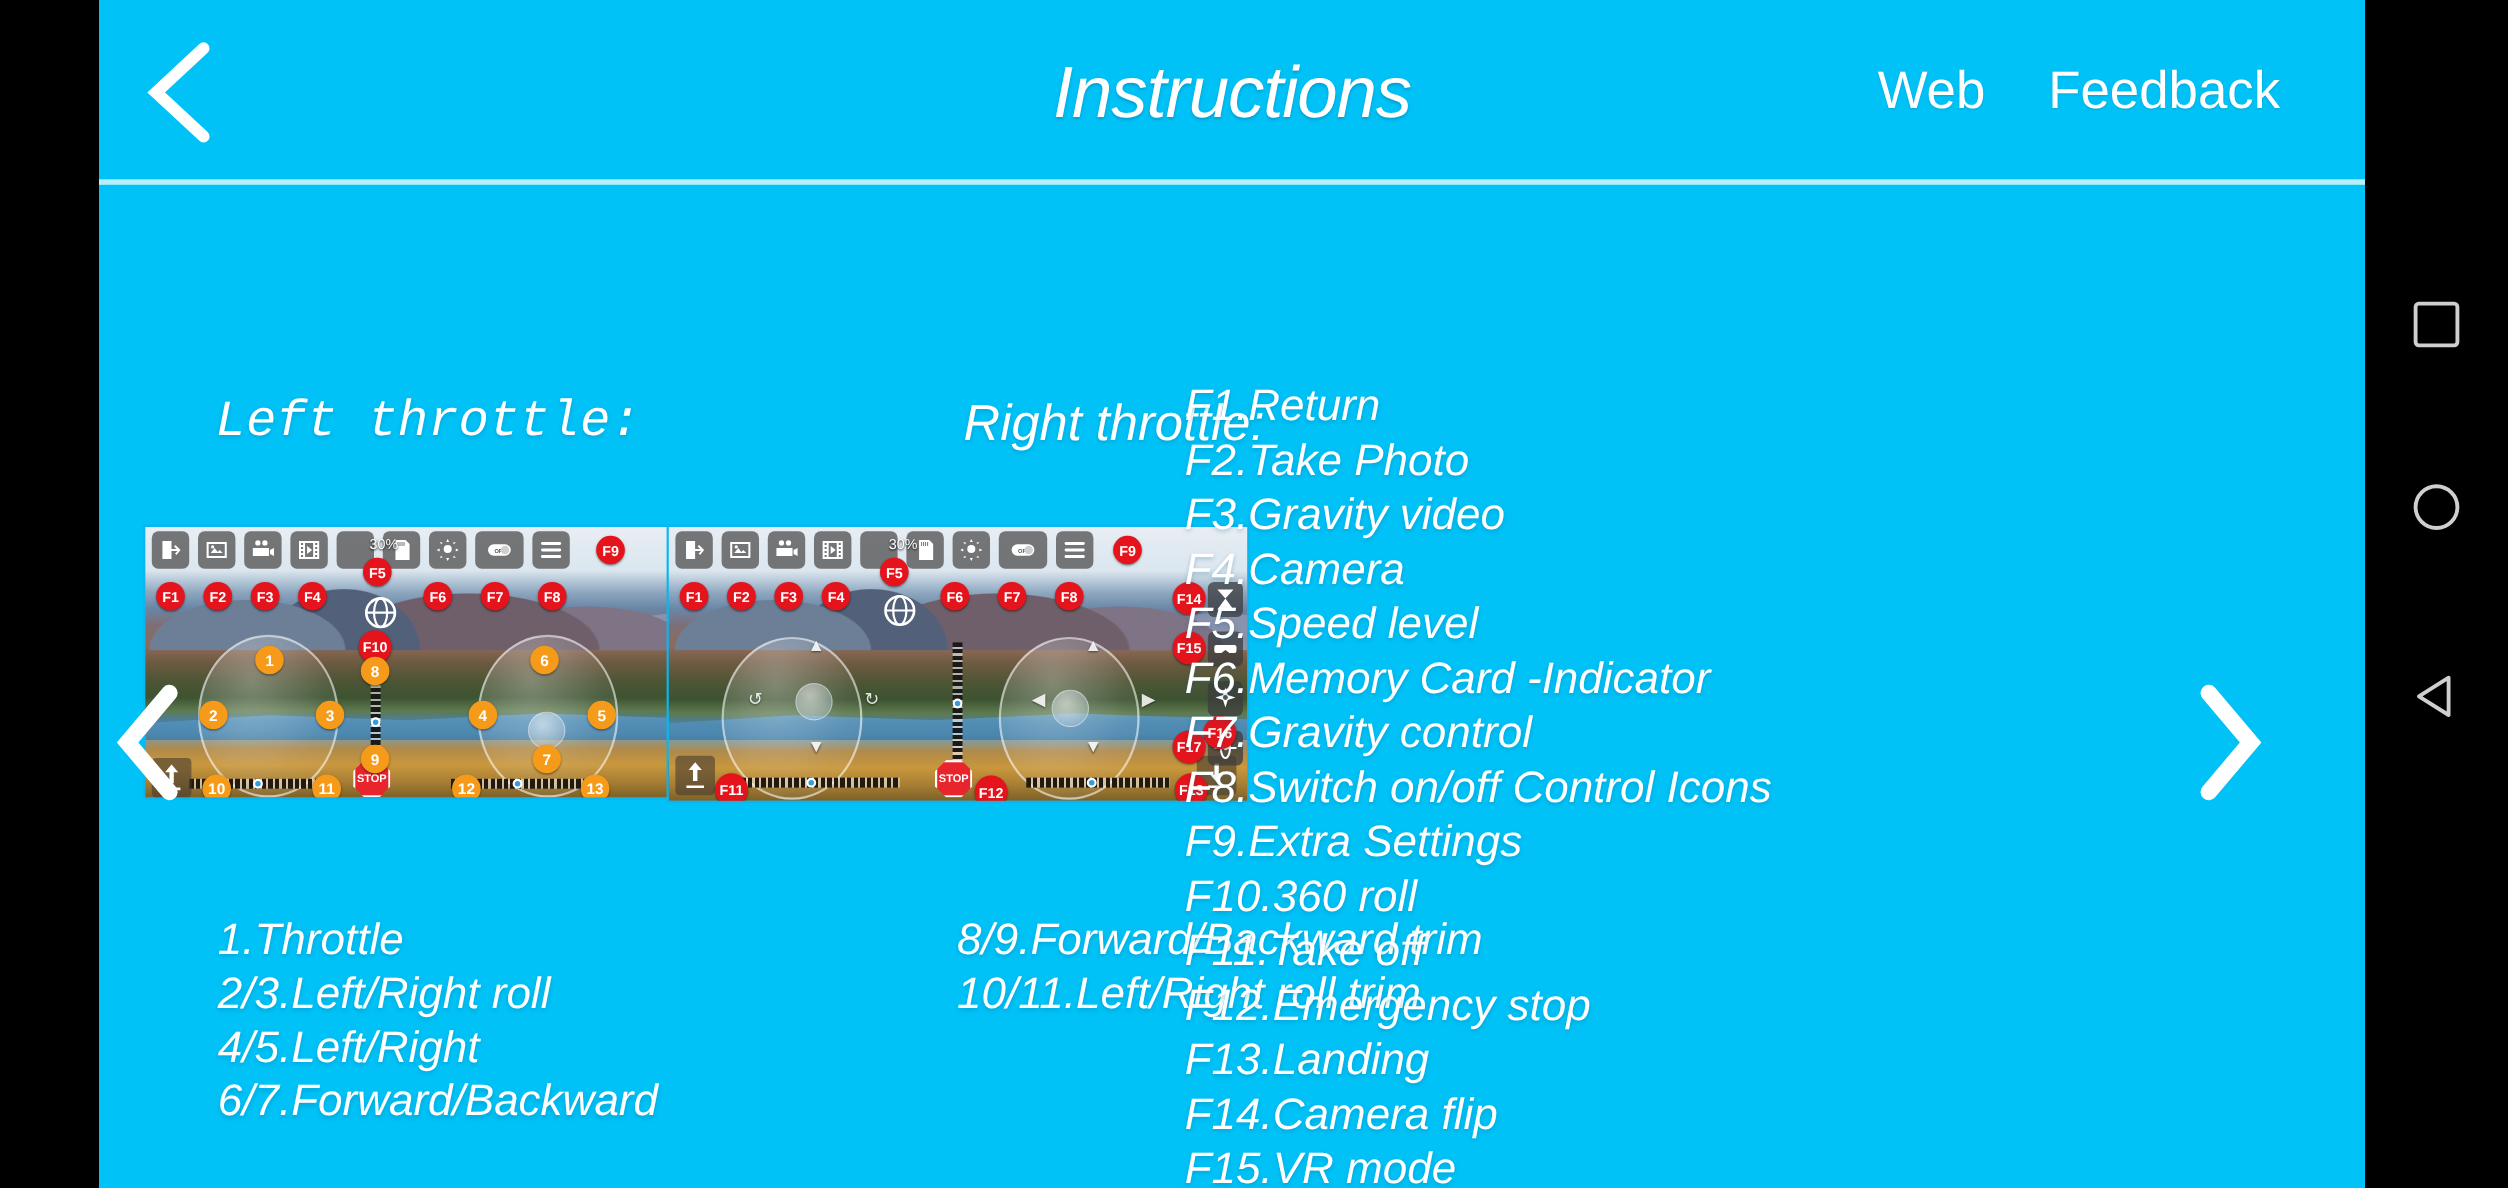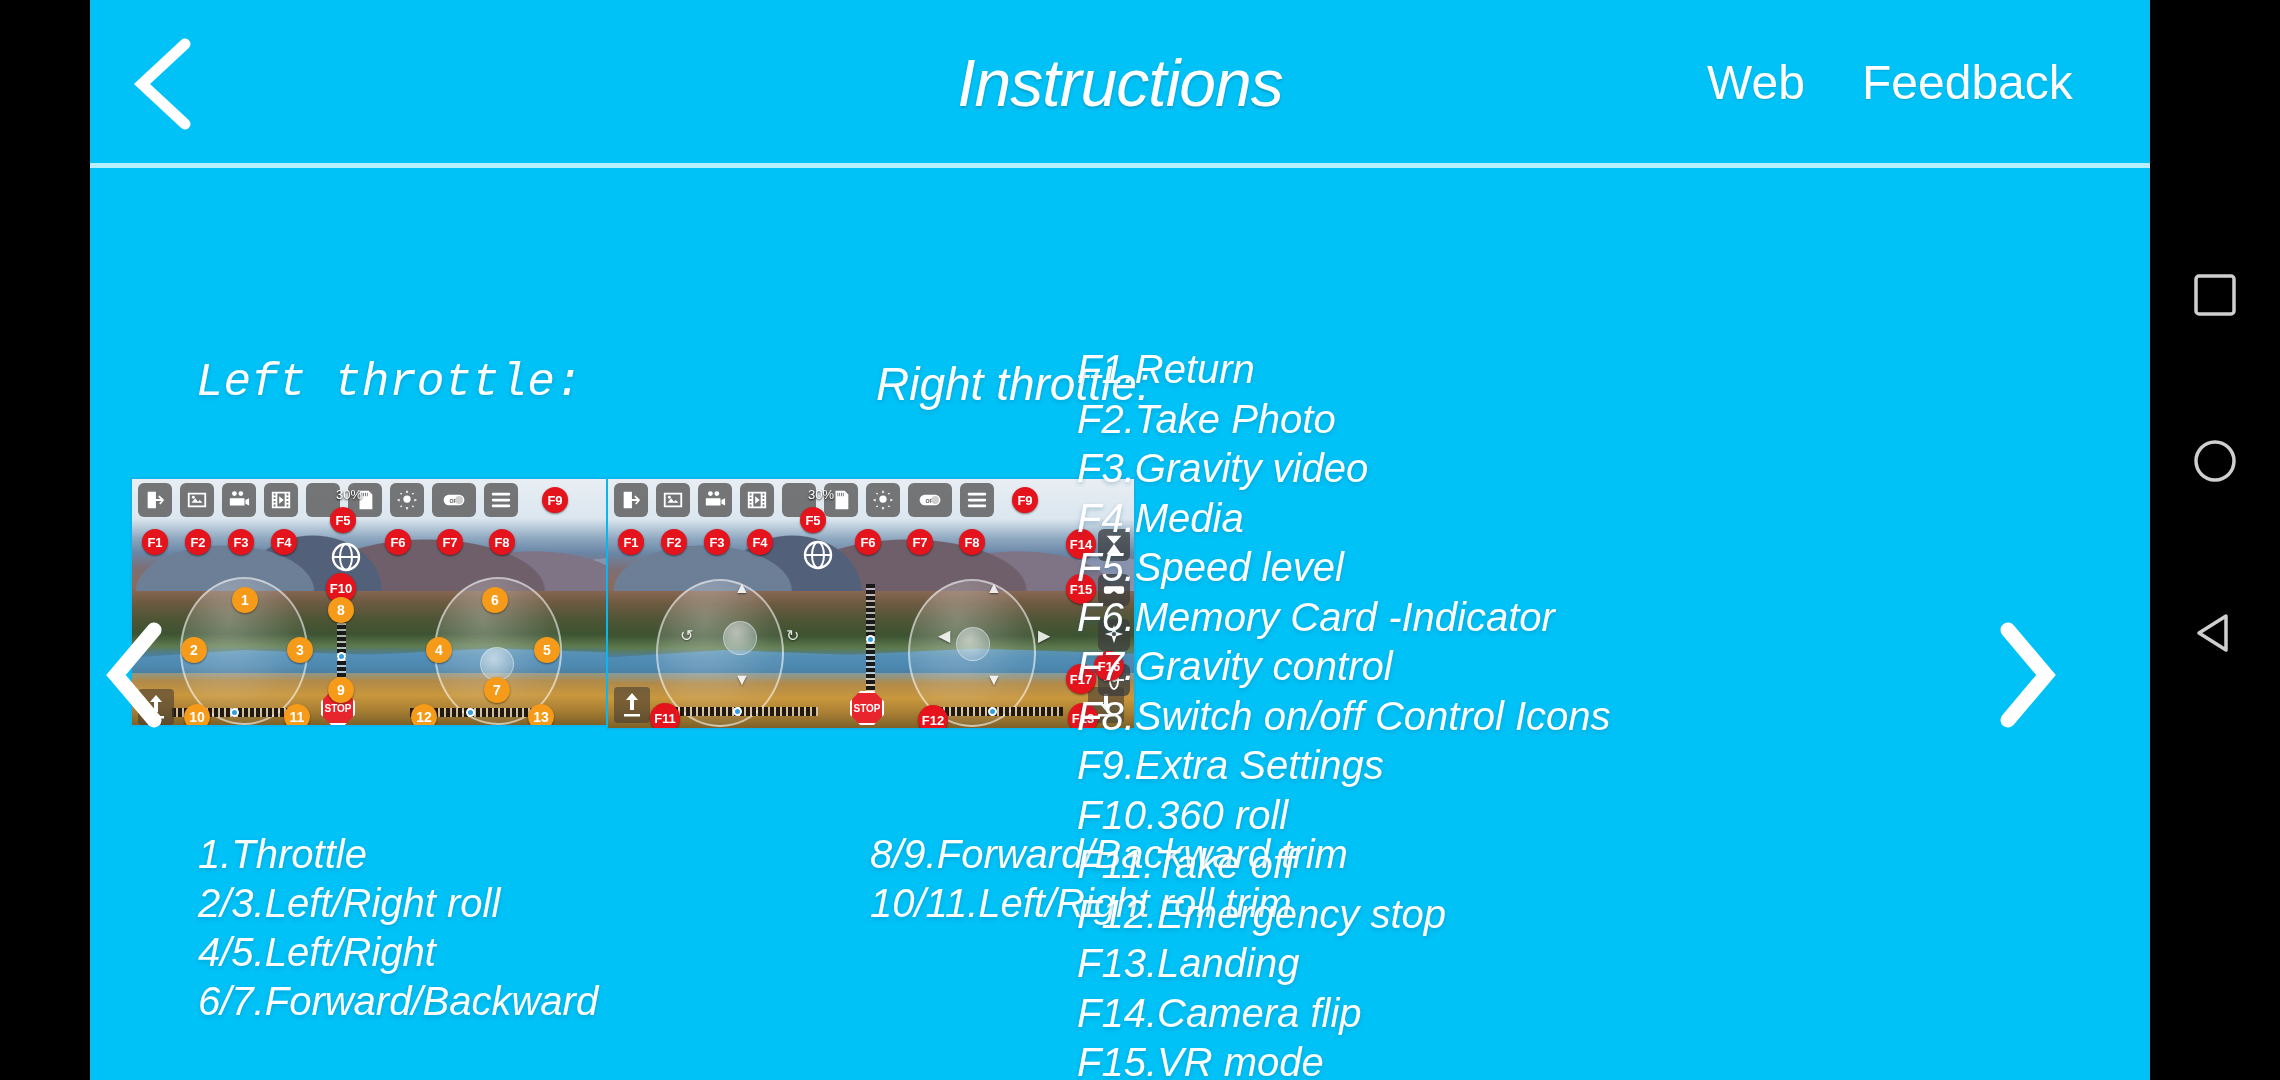--- a/index.html
+++ b/index.html
@@ -400,21 +400,21 @@
           </div>
         <div class="corner-btn" style="left:480px; top:208px;">
           <svg viewBox="0 0 22 26">
               <path d="M11 19l-6-7h4V2h4v10h4l-6 7zM3 22h16v2.4H3V22z"></path>
             </svg>
           </div>
 
         <div class="stopsign" style="left:242px; top:212px;">STOP</div>
 
         <div class="fbadge fb-m" style="left:42px;  top:224px;">F11</div>
-        <div class="fbadge fb-m" style="left:278px; top:226px;margin-left:32px;">F12</div>
+        <div class="fbadge fb-m" style="left:278px; top:226px;">F12</div>
         <div class="fbadge fb-m" style="left:460px; top:224px;">F13</div>
 
         <div class="sidebtn" style="left:490px; top:50px;">
           <svg viewBox="0 0 24 24">
               <path d="M4 2h16l-8 9 8 11H4l8-11L4 2z"></path>
             </svg>
           </div>
         <div class="sidebtn" style="left:490px; top:95px;">
           <svg viewBox="0 0 24 24">
               <path d="M3 8h18a2 2 0 012 2v4a2 2 0 01-2 2h-5l-4-3-4 3H3a2 2 0 01-2-2v-4a2 2 0 012-2z"></path>
@@ -449,21 +449,21 @@
 
       <div class="caption" id="cap-right">
         <div>8/9.Forward/Backward trim</div>
         <div>10/11.Left/Right roll trim</div>
       </div>
 
       <div id="fn-list">
         <div>F1.Return</div>
         <div>F2.Take Photo</div>
         <div>F3.Gravity video</div>
-        <div>F4.Media</div>
+        <div>F4.Camera</div>
         <div>F5.Speed level</div>
         <div>F6.Memory Card -Indicator</div>
         <div>F7.Gravity control</div>
         <div>F8.Switch on/off Control Icons</div>
         <div>F9.Extra Settings</div>
         <div>F10.360 roll</div>
         <div>F11.Take off</div>
         <div>F12.Emergency stop</div>
         <div>F13.Landing</div>
         <div>F14.Camera flip</div>

